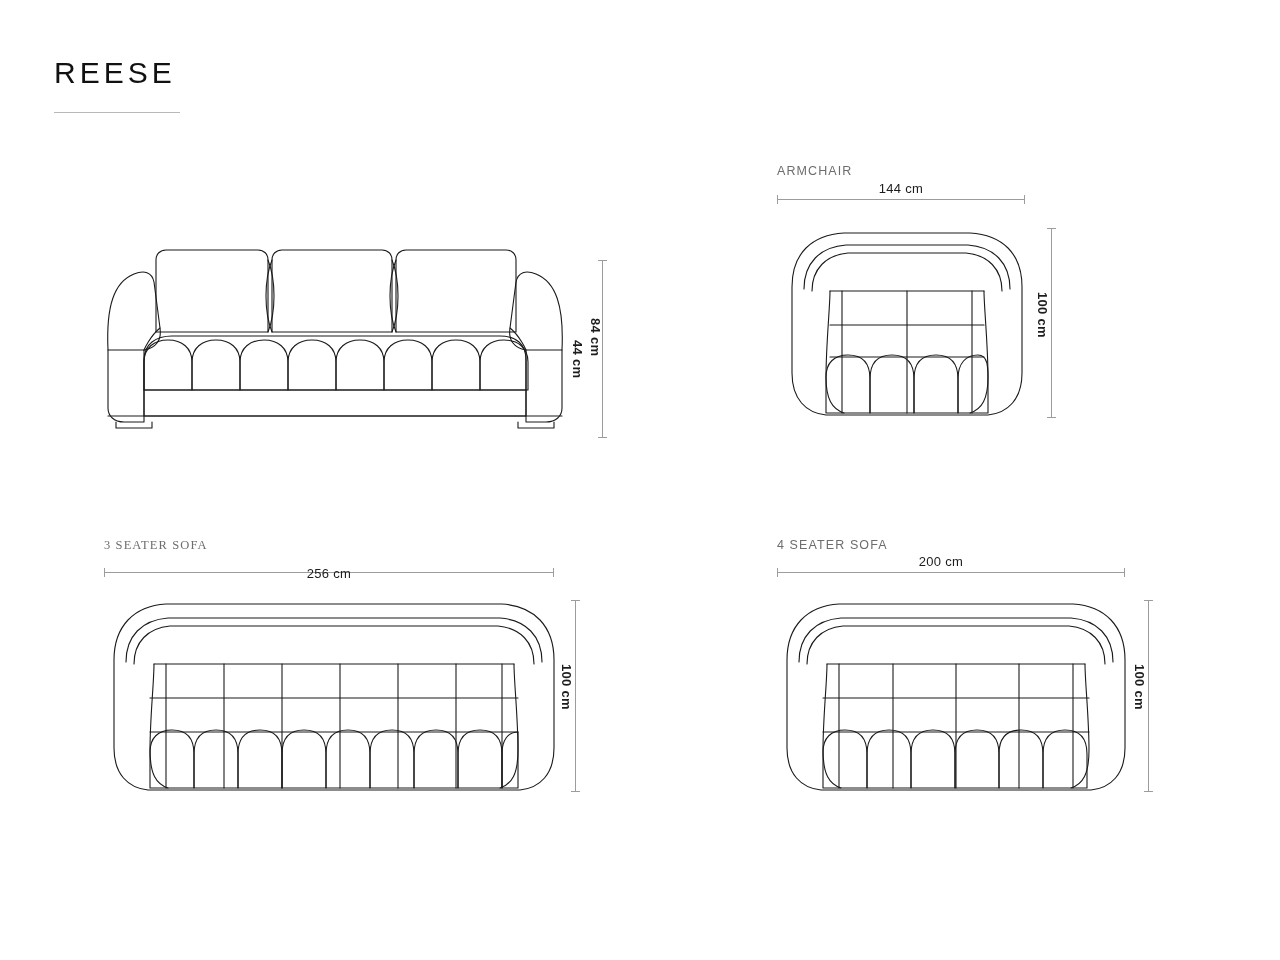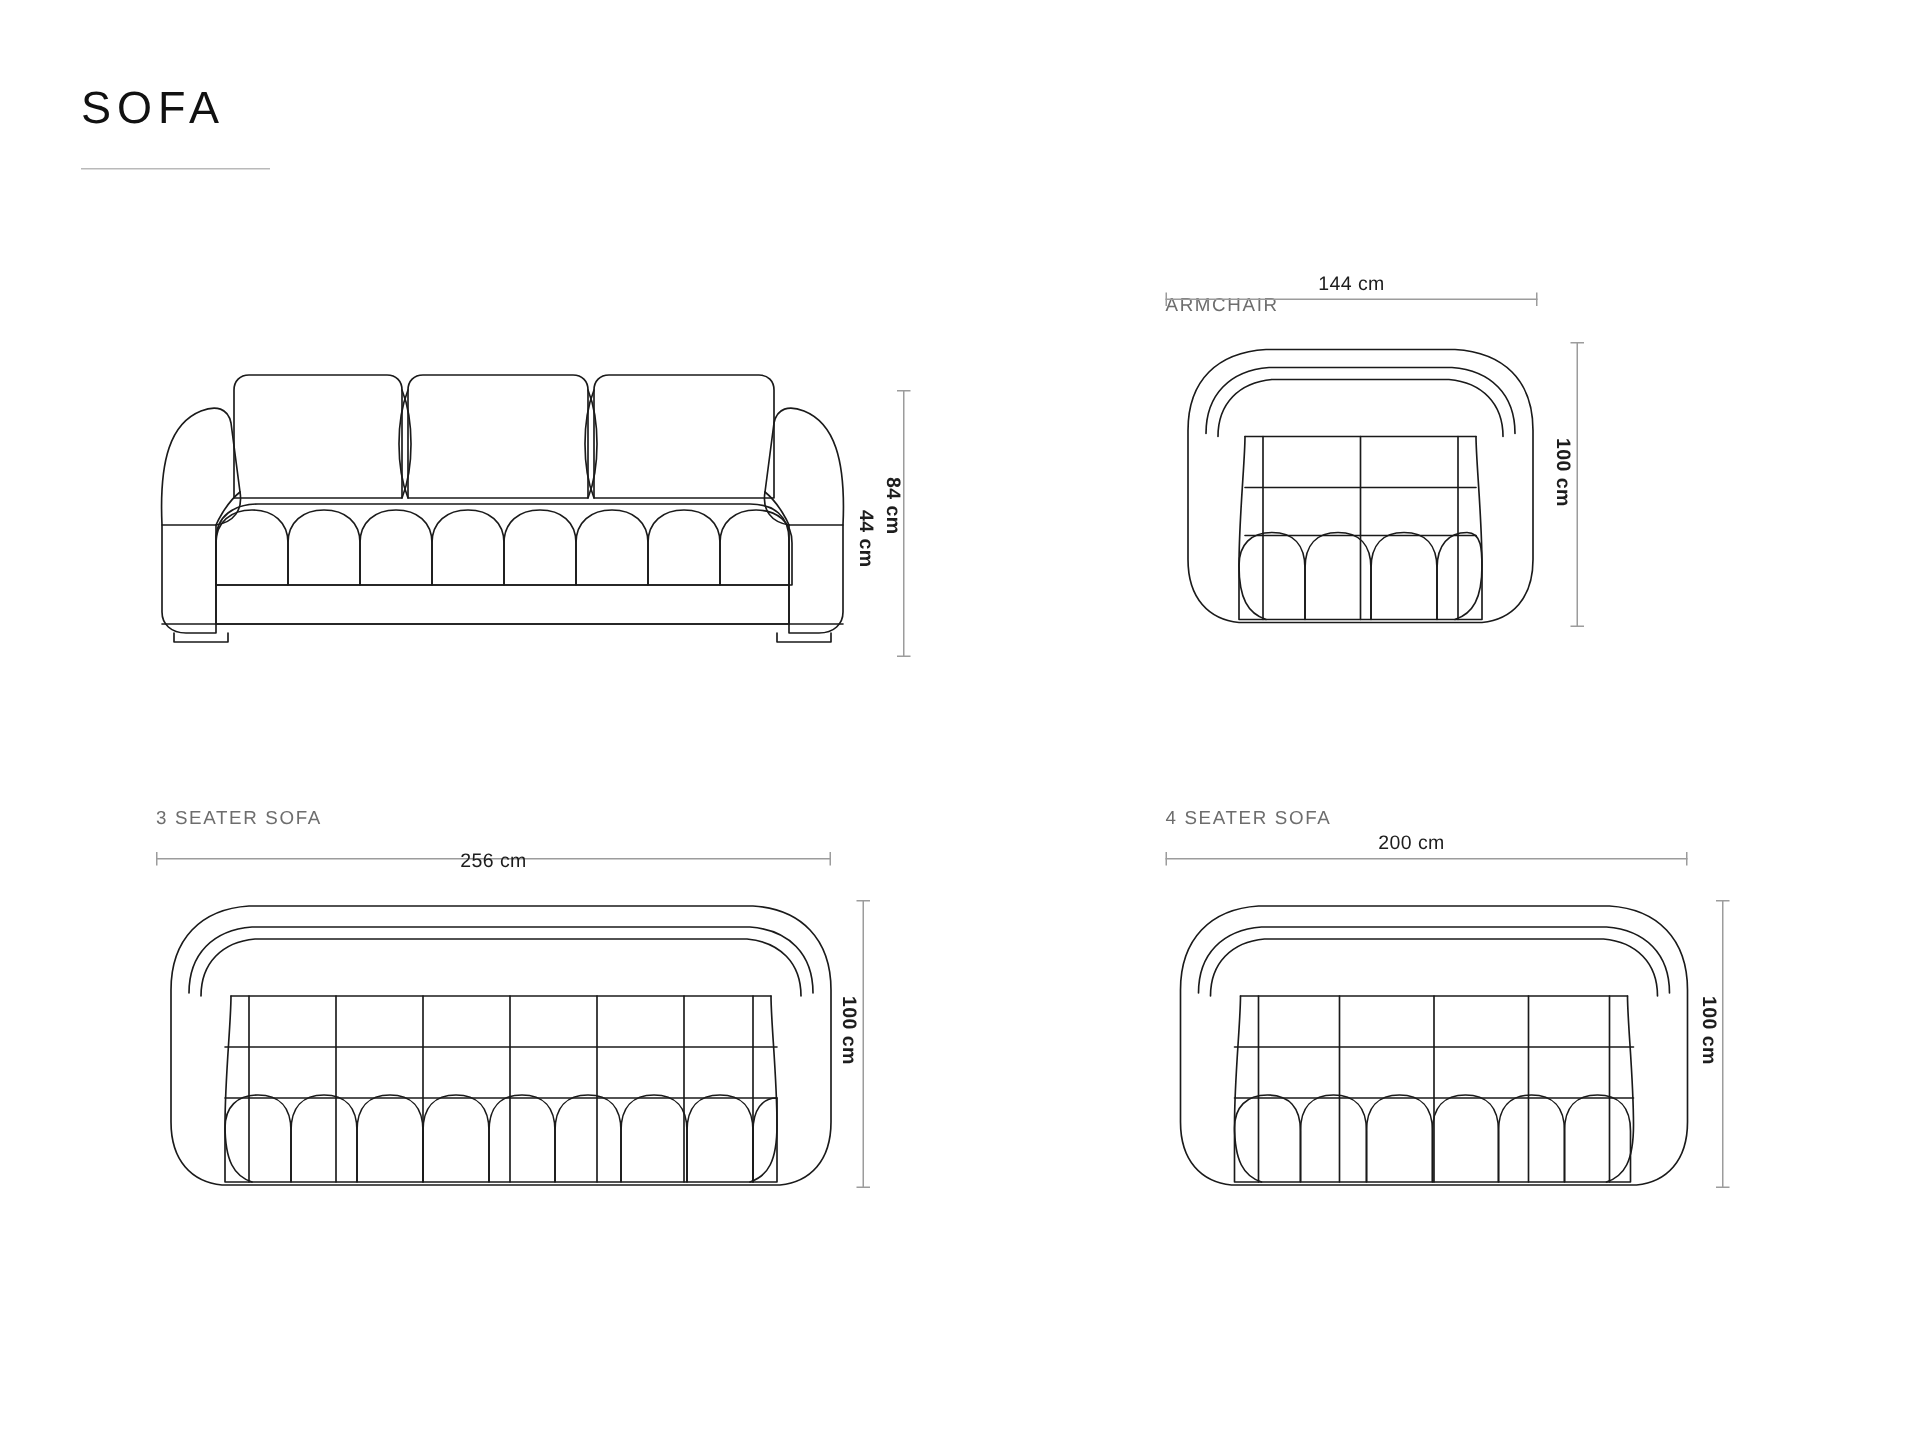--- a/index.html
+++ b/index.html
@@ -98,21 +98,21 @@
     text-orientation: mixed;
   }
 
   .drawing { position: absolute; }
   .drawing svg { display: block; }
 </style>
 </head>
 <body>
 
 <div class="title-block">
-  <h1 class="title">SOFA</h1>
+  <h1 class="title">REESE</h1>
   <div class="title-rule"></div>
 </div>
 
 <div class="panel" style="left:100px; top:240px; width:520px; height:210px;">
 
   <div class="drawing" style="left:0; top:0;">
     <svg width="470" height="200" viewBox="0 0 470 200" fill="none" stroke="#1a1a1a" stroke-width="1.1" stroke-linejoin="round" stroke-linecap="round">
 
       <path d="M8 110 C6 66 14 42 34 34 C44 30 52 32 54 42 L60 88 C62 100 56 108 44 110 Z"></path>
       <path d="M8 110 L8 168 C8 176 14 182 24 182 L44 182 L44 110"></path>
@@ -151,21 +151,21 @@
   </div>
 
   <div class="dim-v-line" style="left:502px; top:20px; height:178px;"></div>
   <div class="dim-v-text" style="left:488px; top:78px;">84 cm</div>
 
   <div class="dim-v-text" style="left:470px; top:100px;">44 cm</div>
 </div>
 
 <div class="panel" style="left:777px; top:164px; width:420px; height:270px;">
 
-  <div class="panel-label" style="position:absolute; left:0; top:0;margin-top:32px;">ARMCHAIR</div>
+  <div class="panel-label" style="position:absolute; left:0; top:0;">ARMCHAIR</div>
 
   <div class="dim-h-line" style="left:0; top:35px; width:248px;"></div>
   <div class="dim-h-text" style="left:124px; top:17px;">144 cm</div>
 
   <div class="drawing" style="left:5px; top:63px;">
     <svg width="250" height="195" viewBox="0 0 250 195" fill="none" stroke="#1a1a1a" stroke-width="1.1" stroke-linejoin="round" stroke-linecap="round">
 
       <path d="M10 60 C10 26 30 8 62 6 L188 6 C220 8 240 26 240 60 L240 146 C240 172 226 186 206 188 L44 188 C24 186 10 172 10 146 Z"></path>
 
       <path d="M22 62 C22 36 38 20 64 18 L186 18 C212 20 228 36 228 62"></path>
@@ -187,21 +187,21 @@
       <path d="M176 152 C176 136 184 128 196 128 C206 128 206 140 206 152 L206 186 L176 186 Z"></path>
     </svg>
   </div>
 
   <div class="dim-v-line" style="left:274px; top:64px; height:190px;"></div>
   <div class="dim-v-text" style="left:258px; top:128px;">100 cm</div>
 </div>
 
 <div class="panel" style="left:104px; top:538px; width:520px; height:280px;">
 
-  <div class="panel-label" style="position:absolute; left:0; top:0;">3 SEATER SOFA</div>
+  <div class="panel-label" style="position:absolute; left:0; top:0;font-family:Liberation Serif, serif;">3 SEATER SOFA</div>
 
   <div class="dim-h-line" style="left:0; top:34px; width:450px;"></div>
   <div class="dim-h-text" style="left:225px; top:28px;">256 cm</div>
 
   <div class="drawing" style="left:4px; top:60px;">
     <svg width="452" height="200" viewBox="0 0 452 200" fill="none" stroke="#1a1a1a" stroke-width="1.1" stroke-linejoin="round" stroke-linecap="round">
 
       <path d="M6 62 C6 28 26 8 58 6 L394 6 C426 8 446 28 446 62 L446 150 C446 176 432 190 412 192 L40 192 C20 190 6 176 6 150 Z"></path>
 
       <path d="M18 64 C18 38 34 22 60 20 L392 20 C418 22 434 38 434 64"></path>

